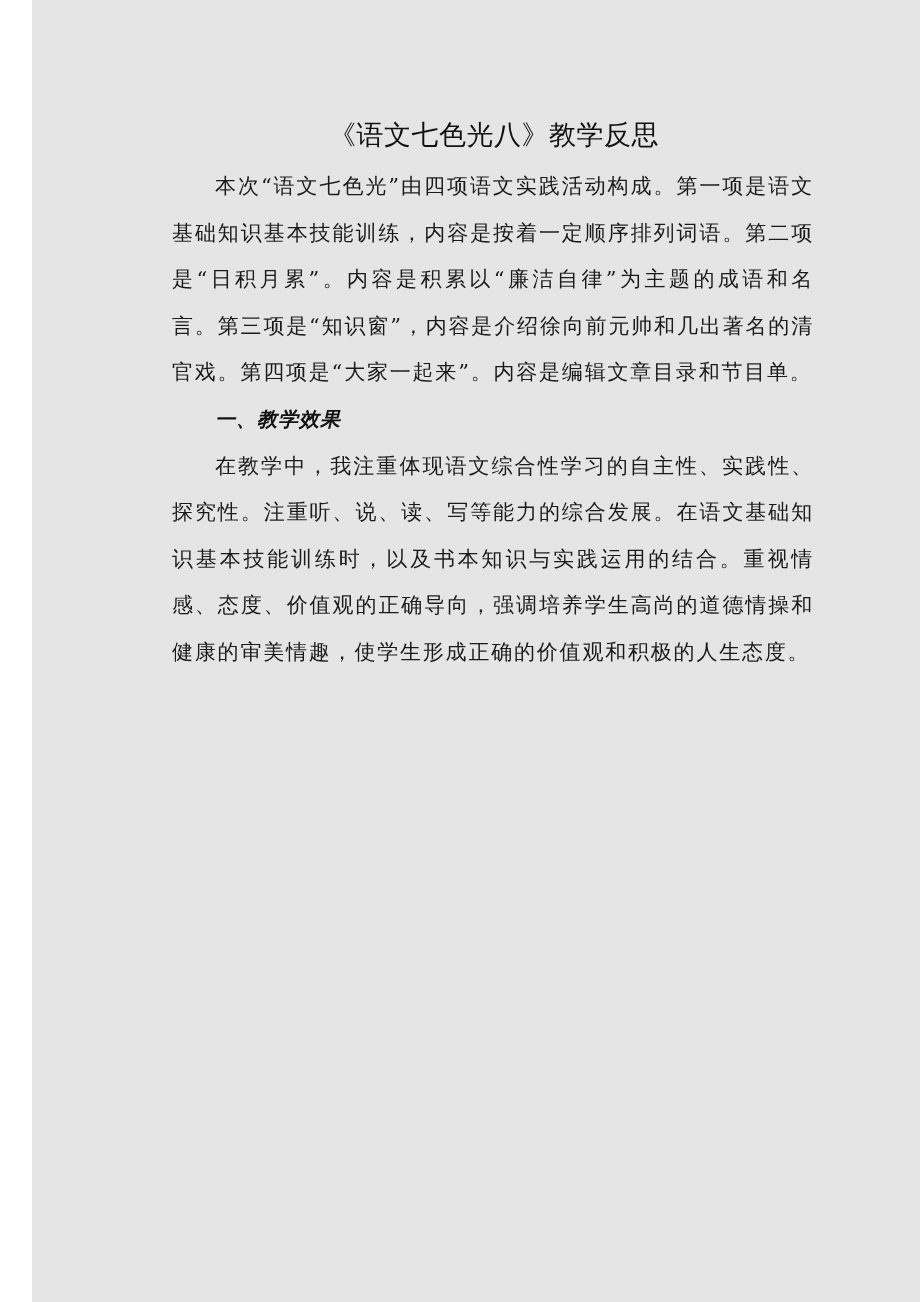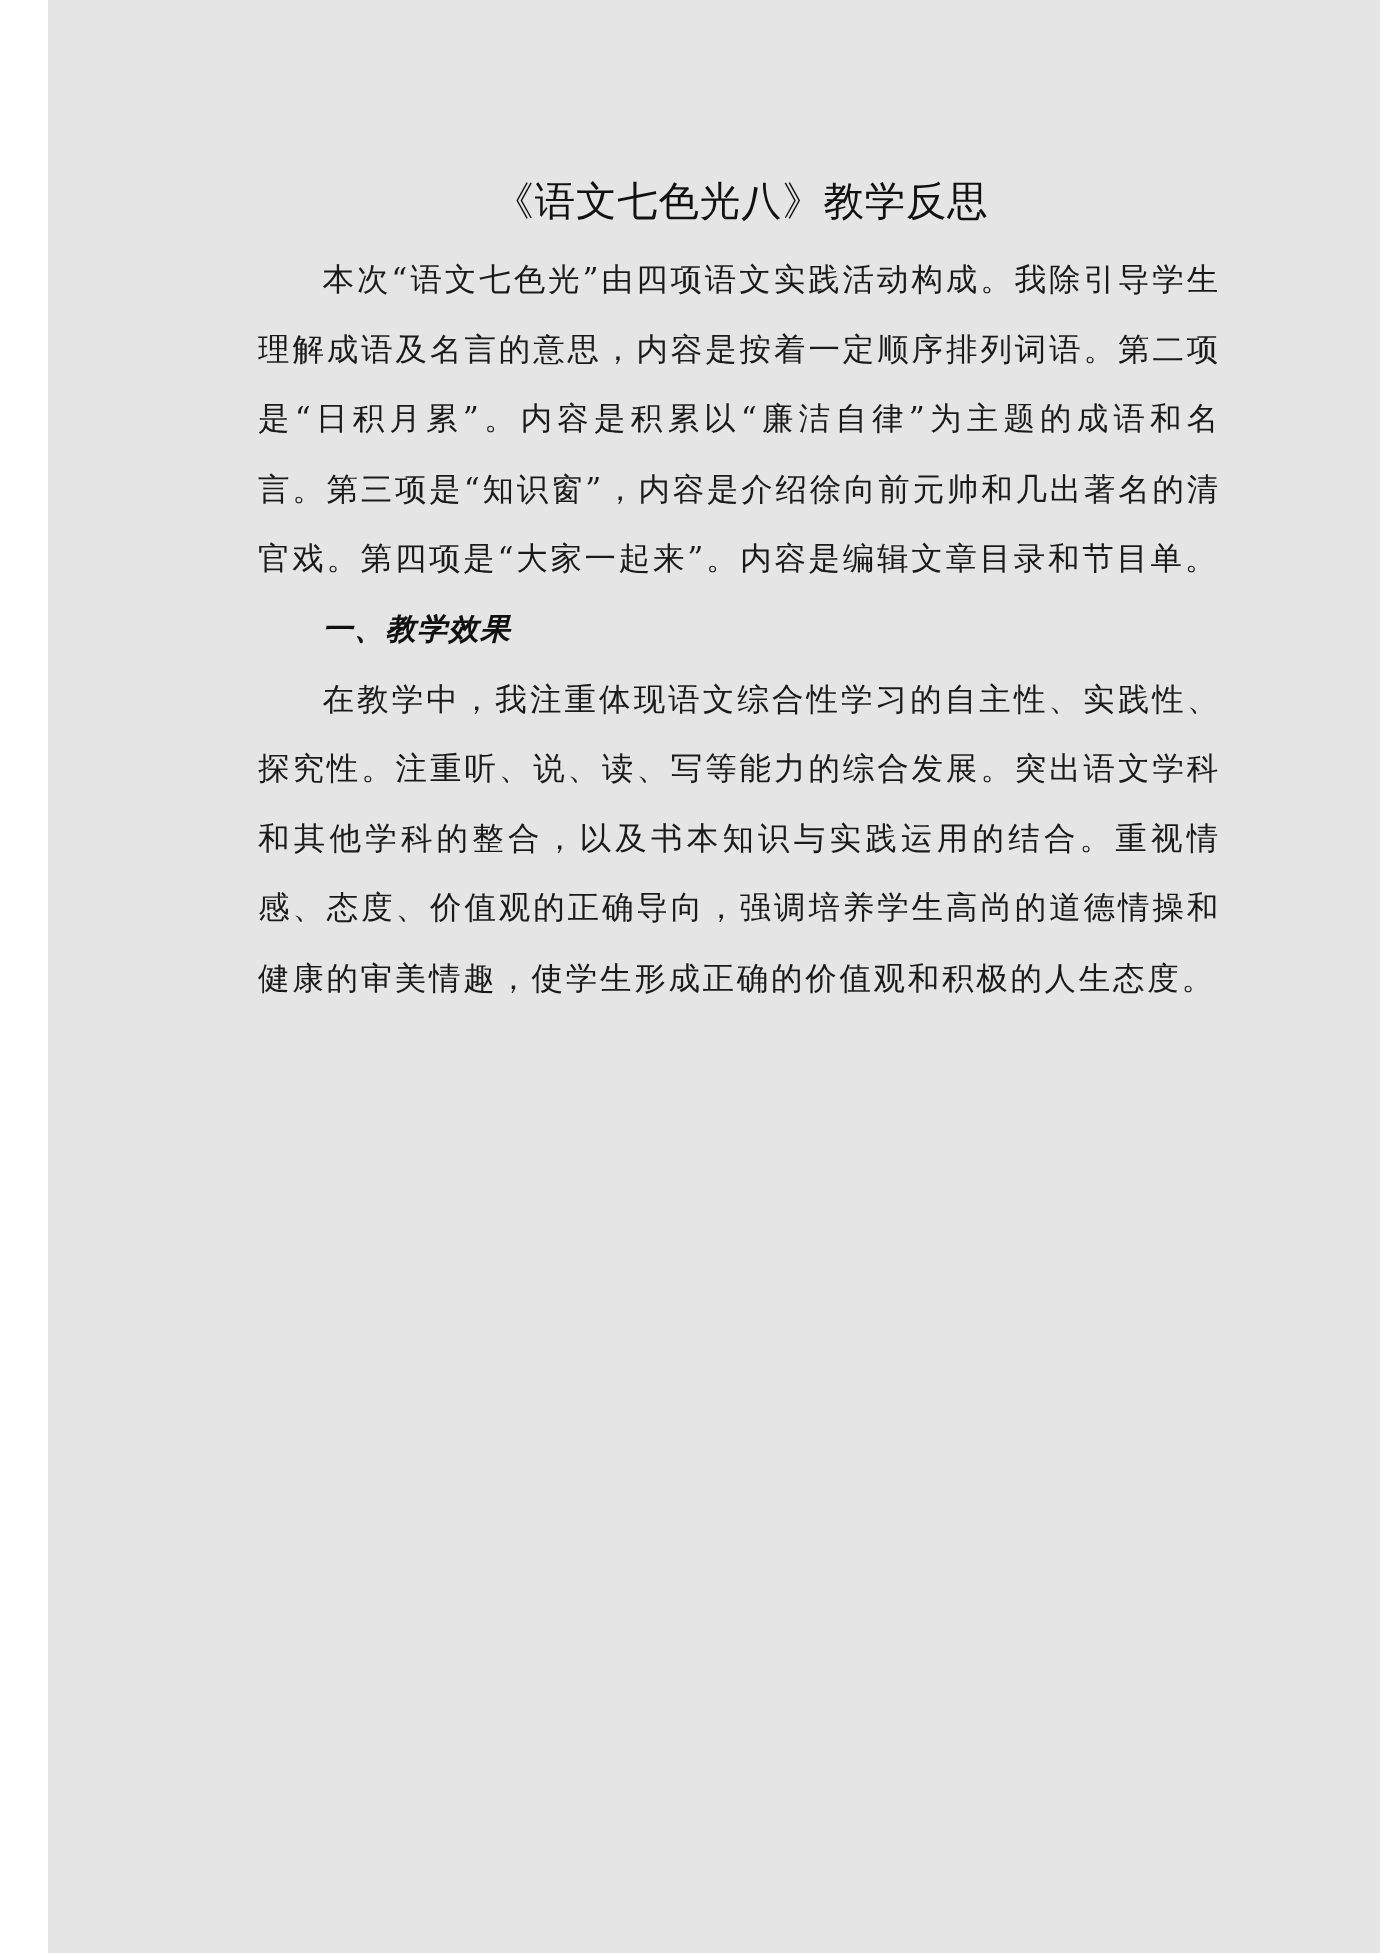--- a/index.html
+++ b/index.html
@@ -65,17 +65,17 @@
     font-style: italic;
   }
 </style>
 </head>
 <body>
 
 <div class="page">
   <h1 class="doc-title">《语文七色光八》教学反思</h1>
 
   <div class="body-text">
-    <p>本次“语文七色光”由四项语文实践活动构成。我除引导学生理解成语及名言的意思，内容是按着一定顺序排列词语。第二项是“日积月累”。内容是积累以“廉洁自律”为主题的成语和名言。第三项是“知识窗”，内容是介绍徐向前元帅和几出著名的清官戏。第四项是“大家一起来”。内容是编辑文章目录和节目单。</p>
+    <p>本次“语文七色光”由四项语文实践活动构成。第一项是语文基础知识基本技能训练，内容是按着一定顺序排列词语。第二项是“日积月累”。内容是积累以“廉洁自律”为主题的成语和名言。第三项是“知识窗”，内容是介绍徐向前元帅和几出著名的清官戏。第四项是“大家一起来”。内容是编辑文章目录和节目单。</p>
     <h2 class="section-heading">一、教学效果</h2>
-    <p>在教学中，我注重体现语文综合性学习的自主性、实践性、探究性。注重听、说、读、写等能力的综合发展。突出语文学科和其他学科的整合，以及书本知识与实践运用的结合。重视情感、态度、价值观的正确导向，强调培养学生高尚的道德情操和健康的审美情趣，使学生形成正确的价值观和积极的人生态度。</p>
+    <p>在教学中，我注重体现语文综合性学习的自主性、实践性、探究性。注重听、说、读、写等能力的综合发展。在语文基础知识基本技能训练时，以及书本知识与实践运用的结合。重视情感、态度、价值观的正确导向，强调培养学生高尚的道德情操和健康的审美情趣，使学生形成正确的价值观和积极的人生态度。</p>
   </div>
 </div>
 
 </body></html>

